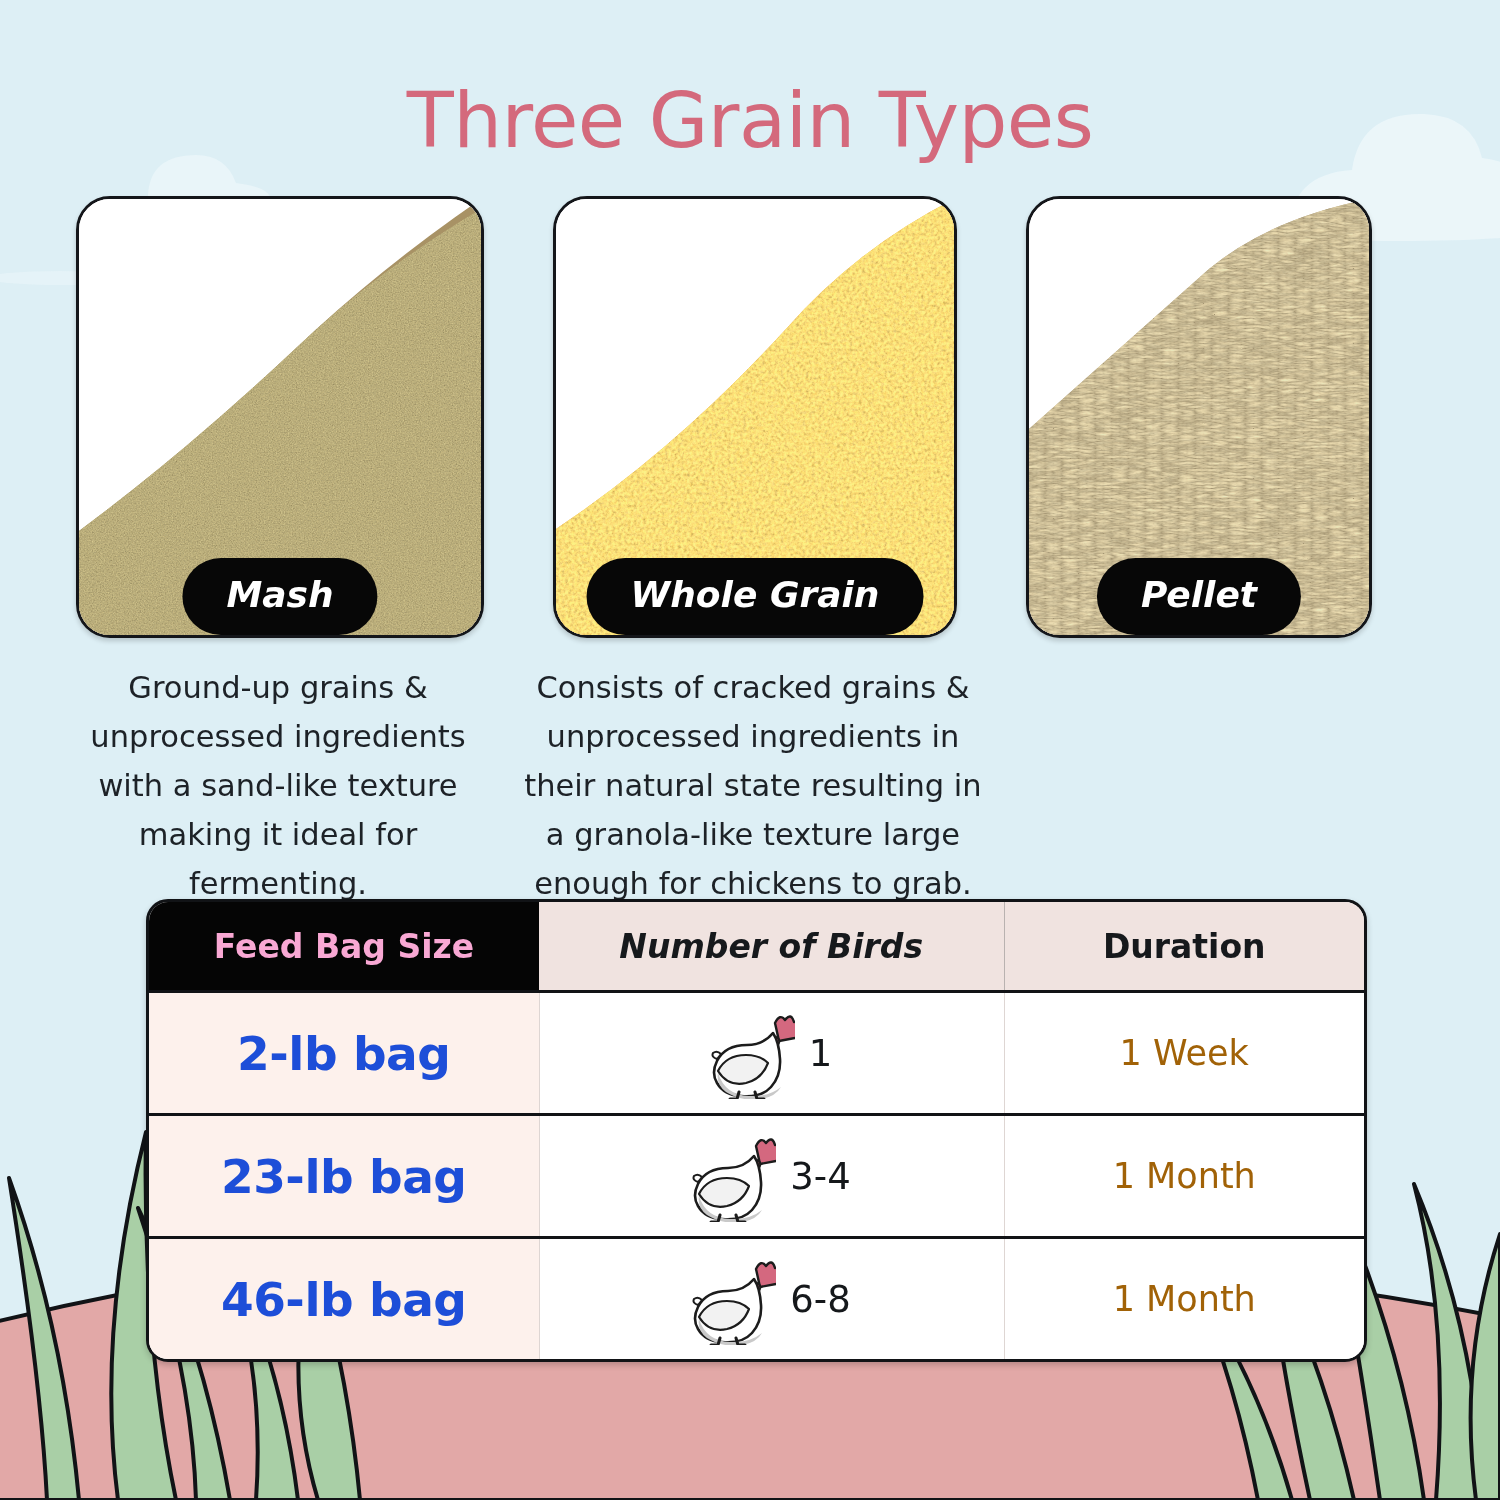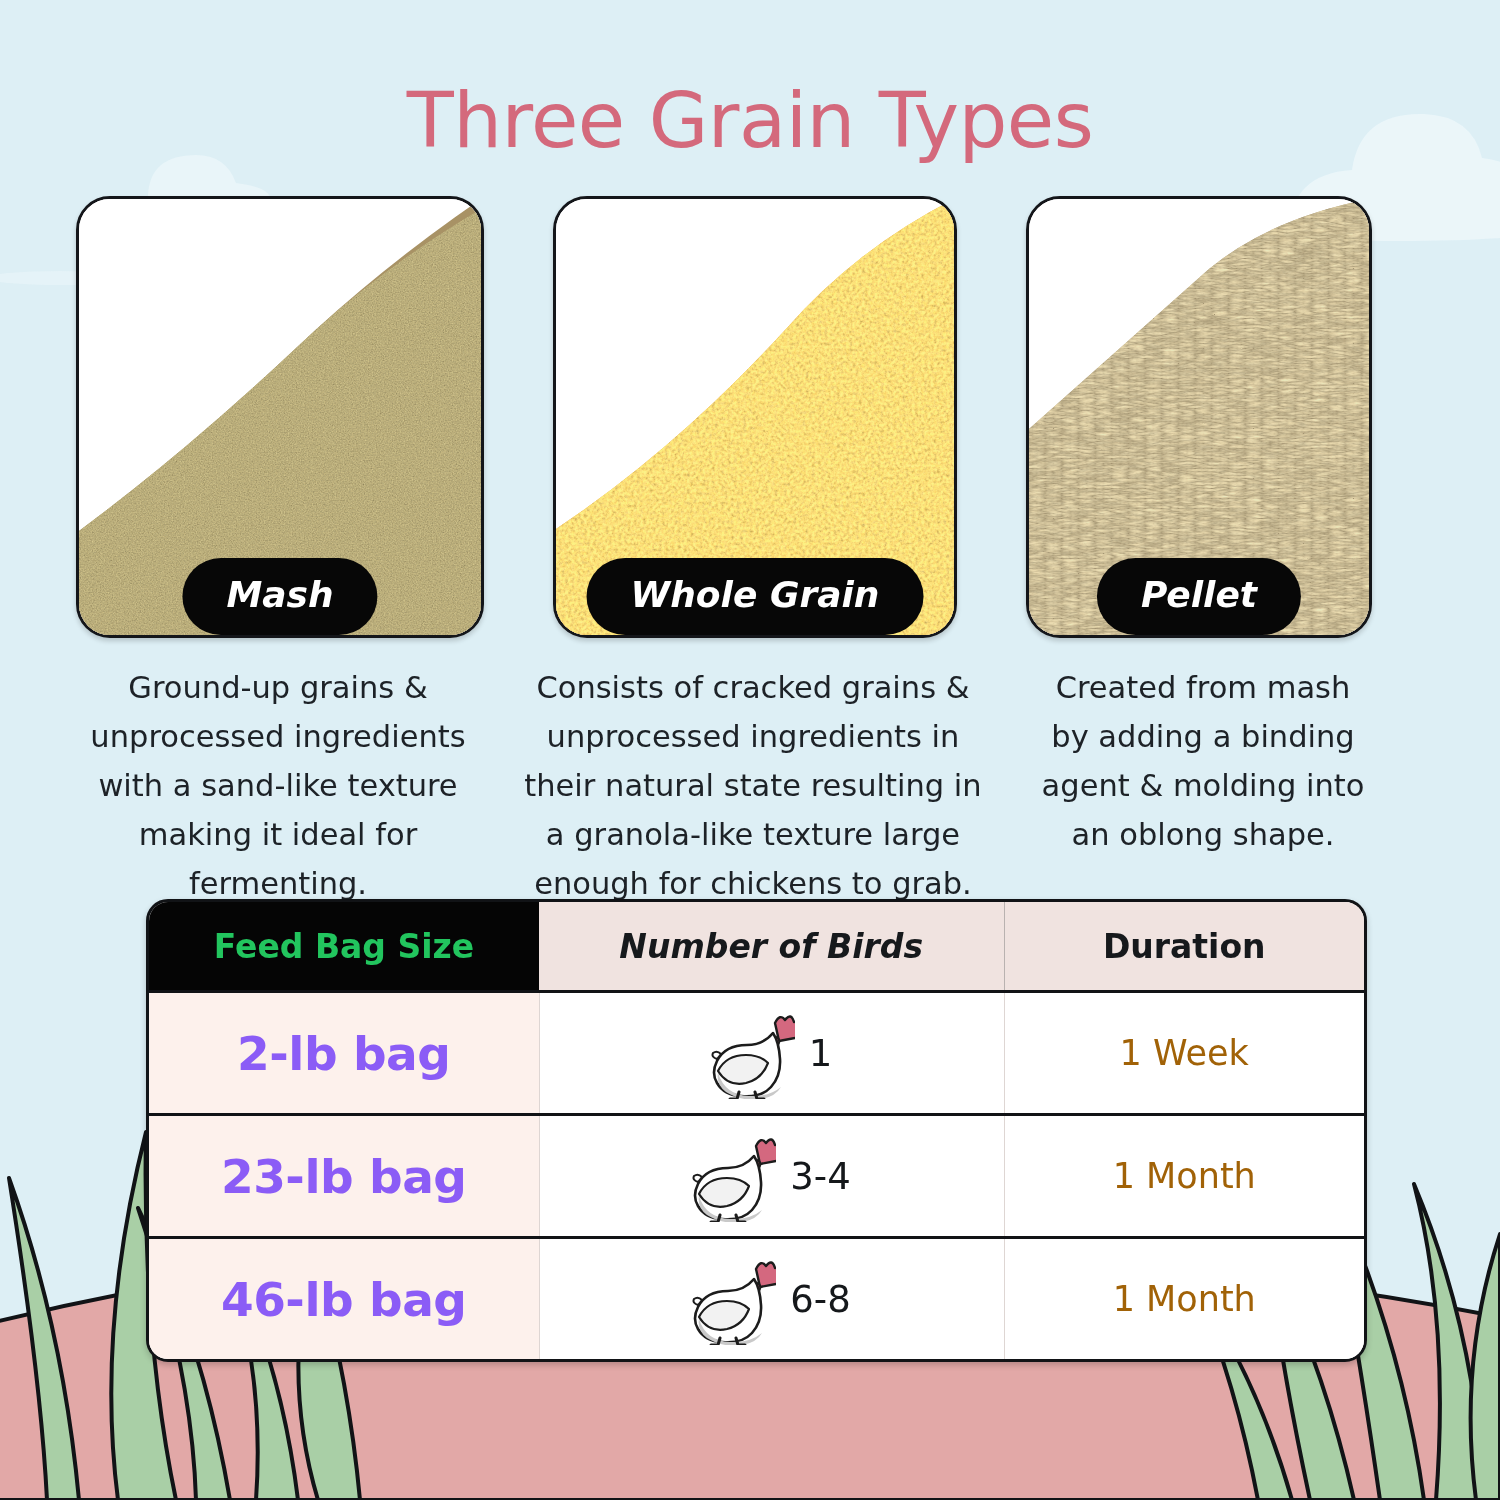--- a/index.html
+++ b/index.html
@@ -77,36 +77,36 @@
   col.c3{width:360px;}
 
   thead th{
     height:88px;
     font-size:33px;
     font-weight:700;
     font-family:"DejaVu Sans", sans-serif;
     border-bottom:3px solid #111316;
     padding:0;
   }
-  th.h1{background:#050505;color:#22c55e;}
+  th.h1{background:#050505;color:#f9a8d4;}
   th.h2,th.h3{background:#f0e3e0;color:#16191c;}
   th.h2{border-right:1.5px solid #b9b2b0;font-style:italic;}
 
   tbody td{
     height:120px;
     padding:0;
     text-align:center;
     vertical-align:middle;
     border-bottom:3px solid #111316;
     background:#ffffff;
   }
   tbody tr:last-child td{border-bottom:none;}
   td.bag{
     background:#fdf1ec;
-    color:#8b5cf6;
+    color:#1d4ed8;
     font-weight:700;
     font-size:47px;
     font-family:"DejaVu Sans", sans-serif;
     letter-spacing:-0.5px;
     border-right:1.5px solid #ded6d3;
   }
   td.birds{border-right:1.5px solid #ded6d3;}
   td.dur{
     font-size:35px;
     color:#a16207;
@@ -233,21 +233,20 @@
           <rect width="340" height="436" filter="url(#grainPellet)" opacity="0.95"></rect>
           <rect width="340" height="436" fill="#9c8a63" opacity="0.18"></rect>
         </g>
       </svg>
       <div class="pill">Pellet</div>
     </div>
   </div>
 
   <div class="desc" style="left:72px;top:663px;width:412px;">Ground-up grains &amp; unprocessed ingredients with a sand-like texture making it ideal for fermenting.</div>
   <div class="desc" style="left:512px;top:663px;width:482px;">Consists of cracked grains &amp; unprocessed ingredients in their natural state resulting in a granola-like texture large enough for chickens to grab.</div>
-  <div class="desc" style="left:1033px;top:663px;width:340px;">Created from mash by adding a binding agent &amp; molding into an oblong shape.</div>
 
   <div class="tbl-wrap">
     <table>
       <colgroup>
           <col class="c1">
           <col class="c2">
           <col class="c3">
         </colgroup>
       <thead>
         <tr>

